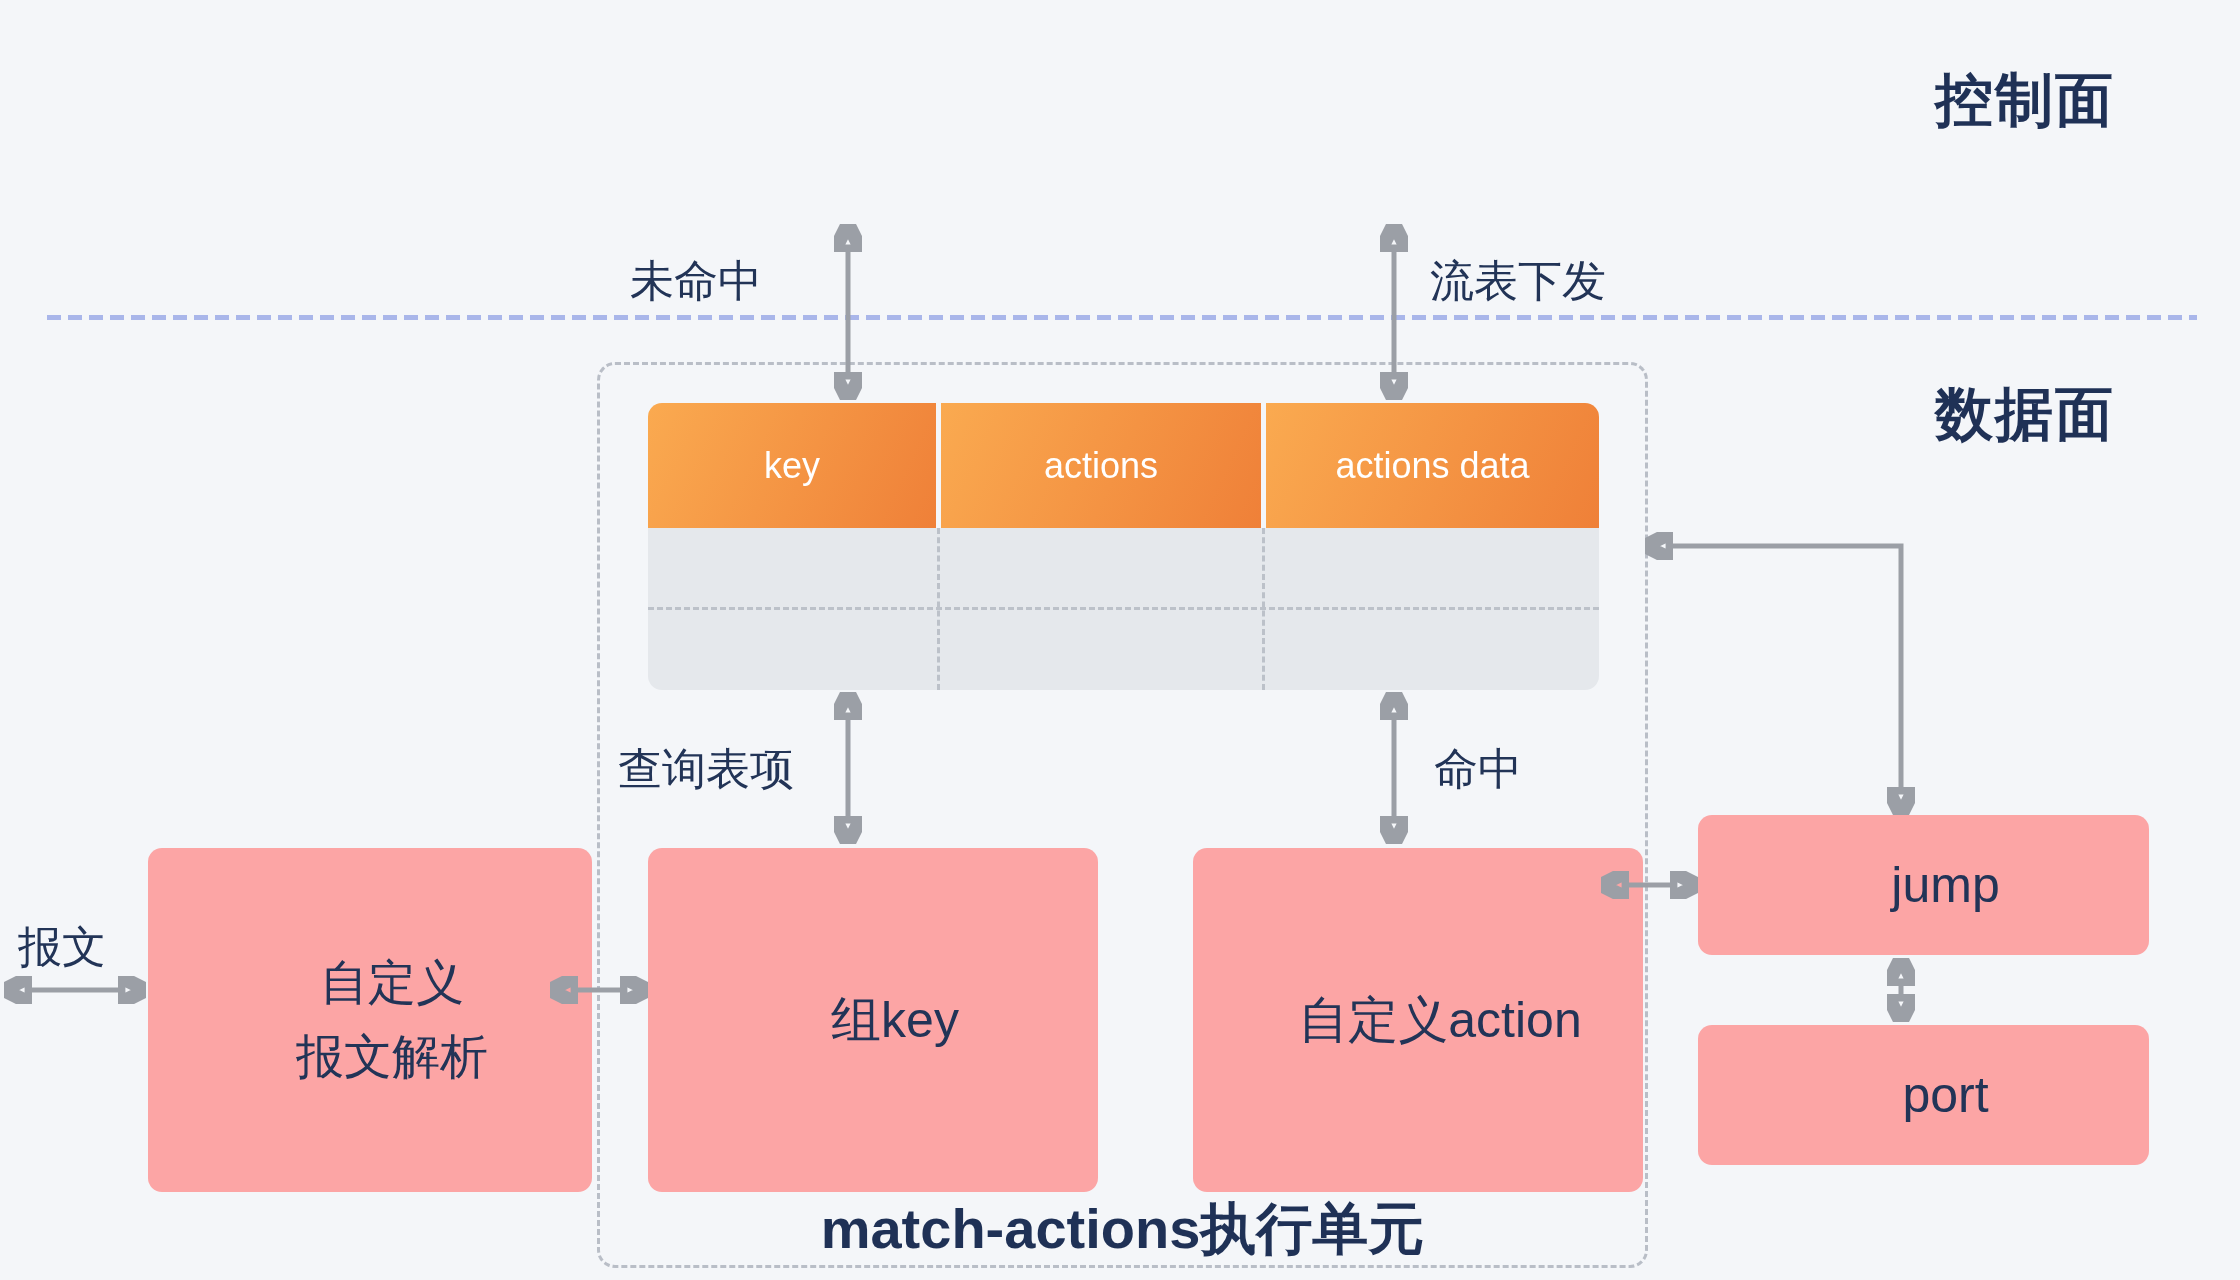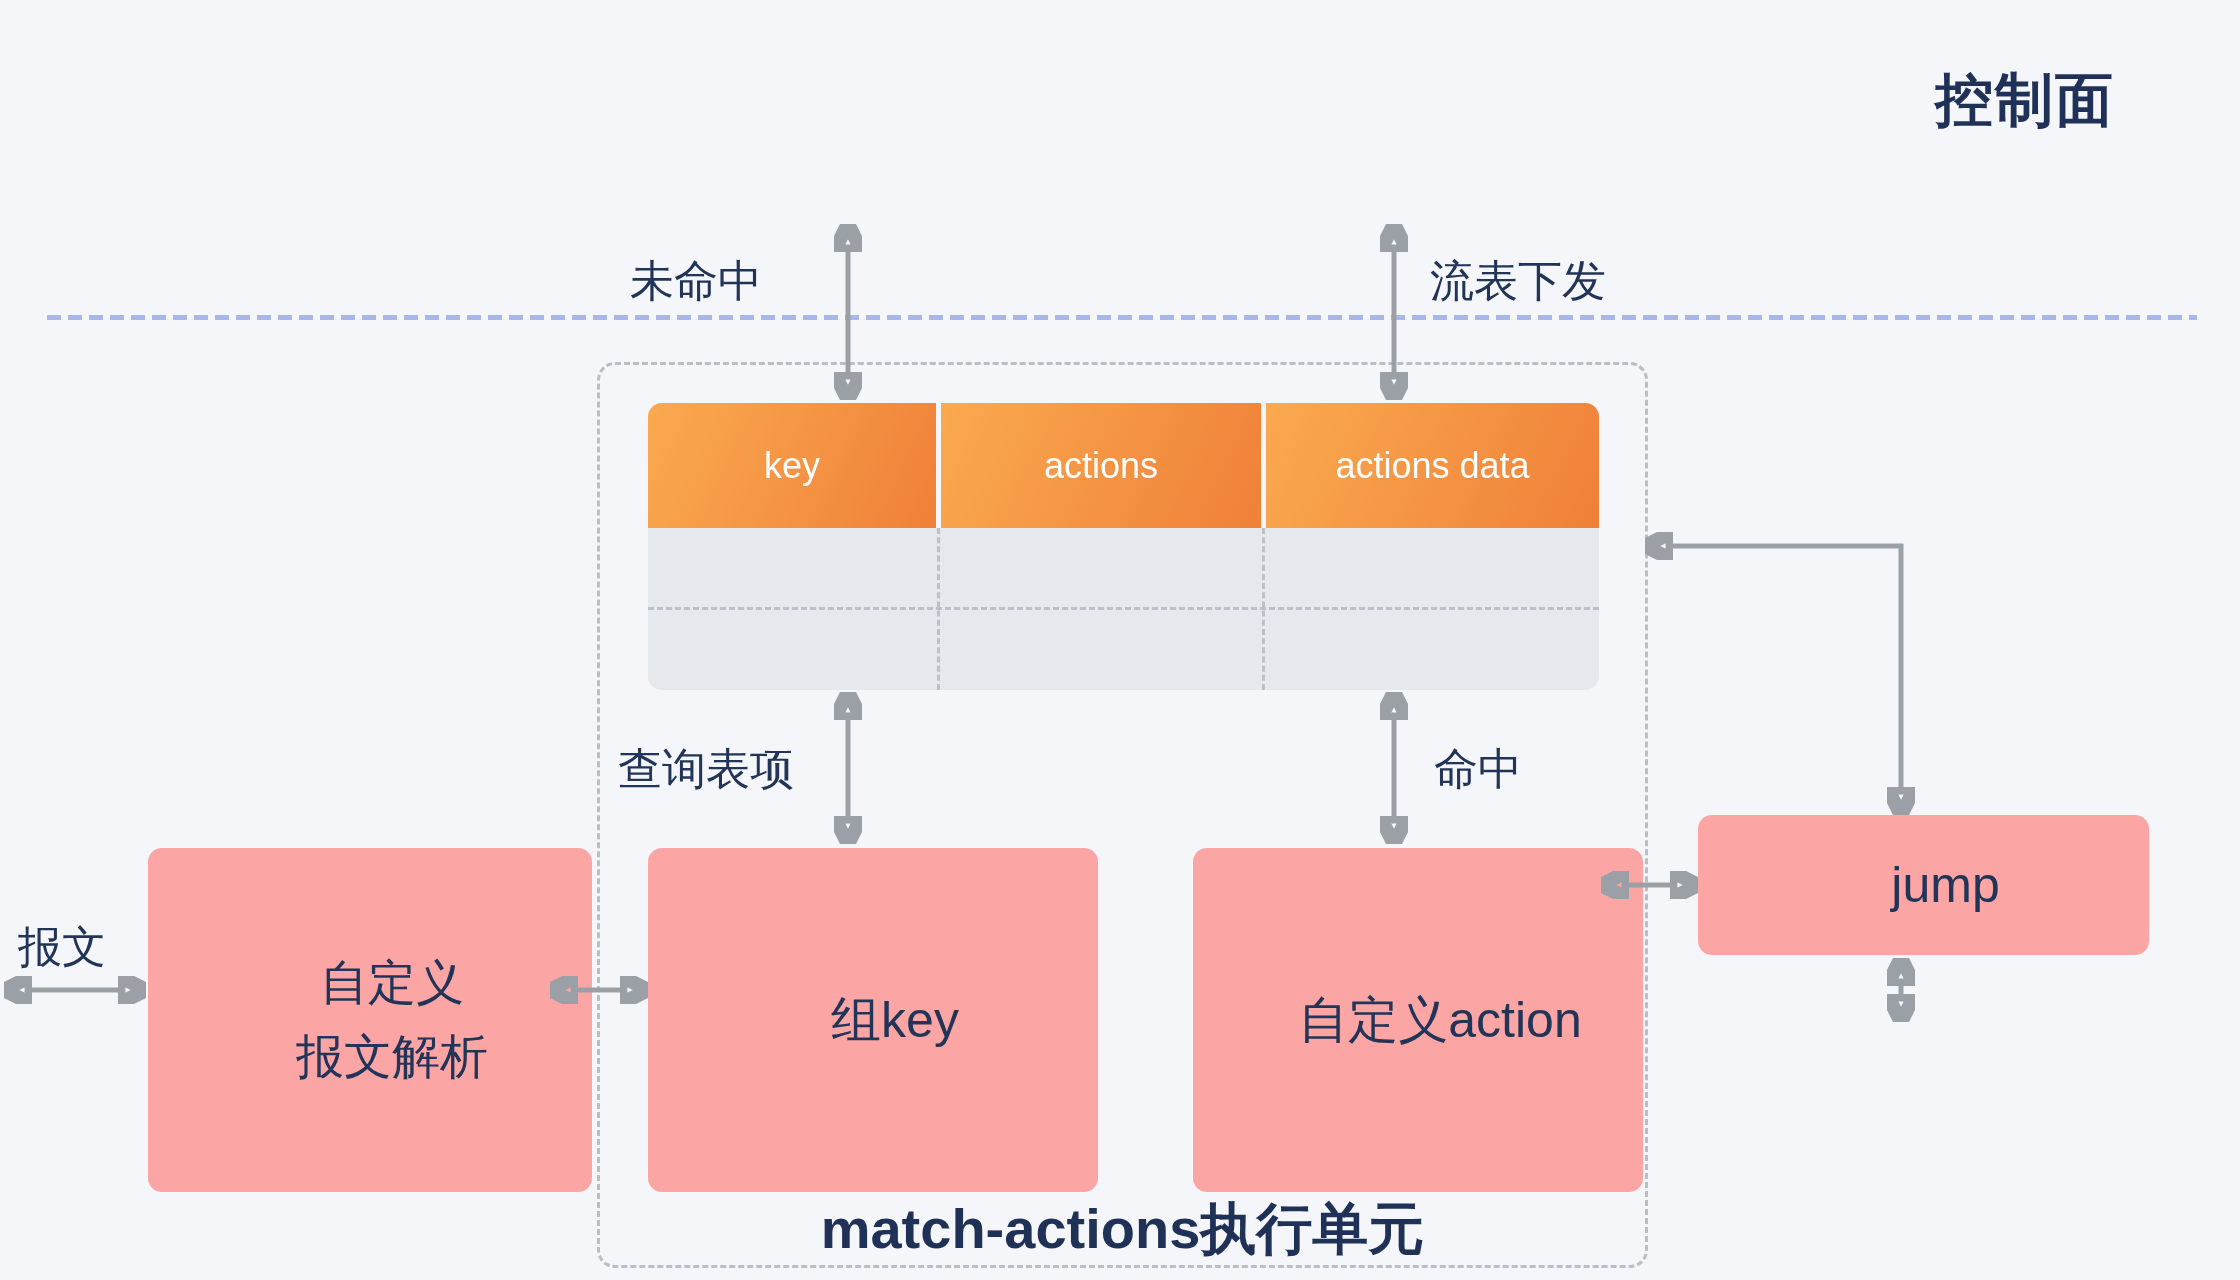--- a/index.html
+++ b/index.html
@@ -83,20 +83,21 @@
   svg.arrows{left:0;top:0;width:2240px;height:1280px;pointer-events:none;}
   svg.arrows *{stroke:#9b9fa6;stroke-width:5;fill:none;}
 </style>
 </head>
 <body>
 
 <div id="stage">
 
 
   <div class="abs plane-label control">控制面</div>
+  <div class="abs plane-label data">数据面</div>
 
   <div class="abs plane-divider"></div>
 
   <div class="abs ma-container"></div>
   <div class="abs ma-label">match-actions执行单元</div>
 
   <div class="abs th key">
     <span>key</span>
   </div>
   <div class="abs th actions">
@@ -126,20 +127,23 @@
   </div>
   <div class="abs node groupkey">
     <span>组key</span>
   </div>
   <div class="abs node custom-action">
     <span>自定义action</span>
   </div>
   <div class="abs node jump">
     <span>jump</span>
   </div>
+  <div class="abs node port">
+    <span>port</span>
+  </div>
 
   <svg class="abs arrows" viewBox="0 0 2240 1280">
     <defs>
       <marker id="tri" viewBox="0 0 10 10" refX="2" refY="5" markerWidth="5.6" markerHeight="5.6" orient="auto-start-reverse">
         <path d="M0,0 L10,5 L0,10 z" fill="#9b9fa6" stroke="none"></path>
       </marker>
     </defs>
     <line x1="848" y1="246" x2="848" y2="378" marker-start="url(#tri)" marker-end="url(#tri)"></line>
     <line x1="1394" y1="246" x2="1394" y2="378" marker-start="url(#tri)" marker-end="url(#tri)"></line>
     <line x1="848" y1="714" x2="848" y2="822" marker-start="url(#tri)" marker-end="url(#tri)"></line>

